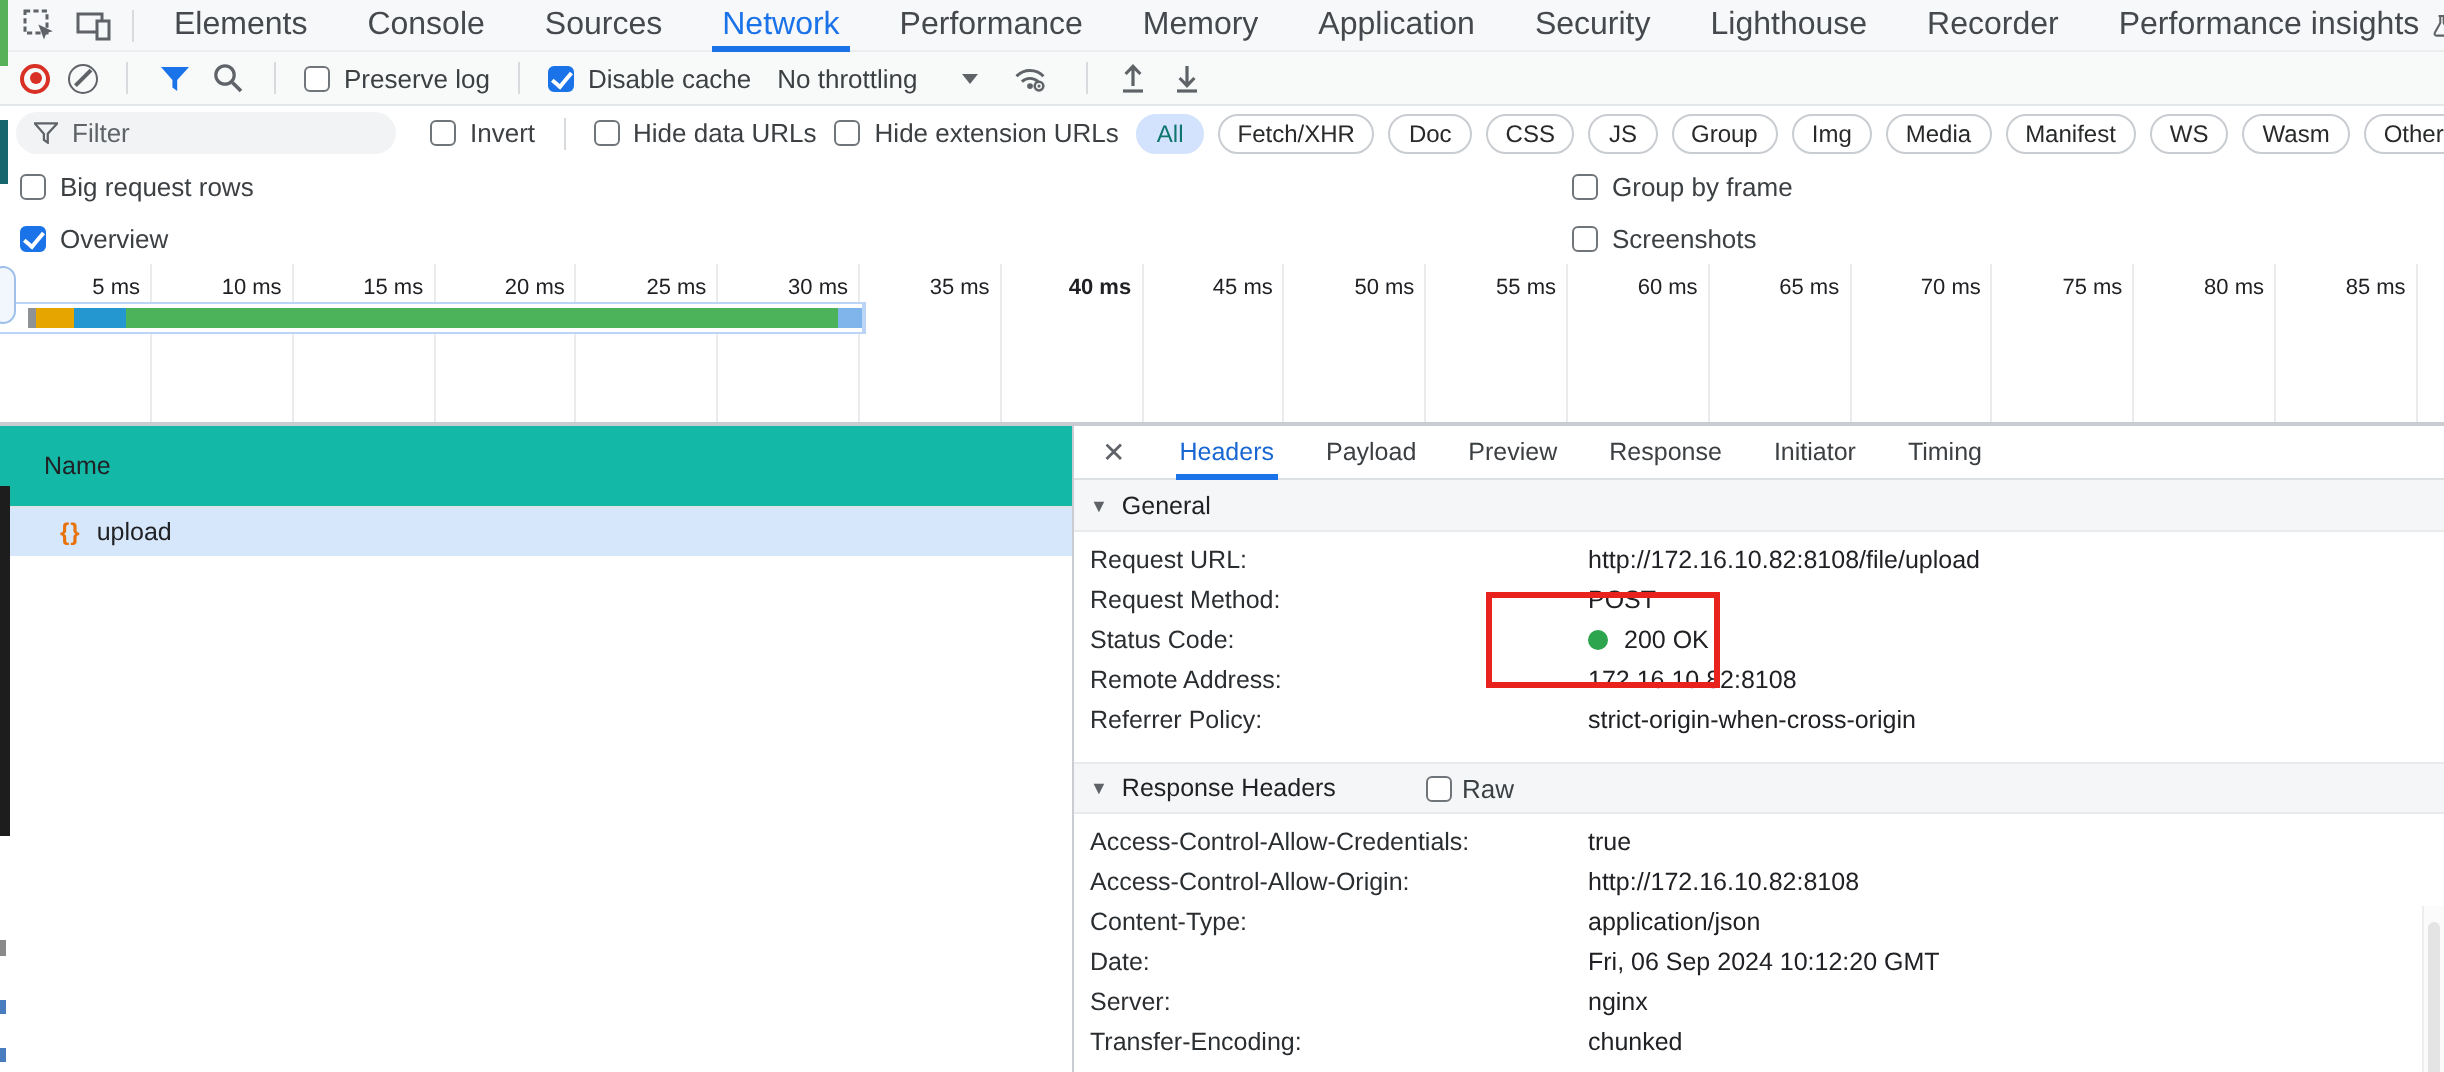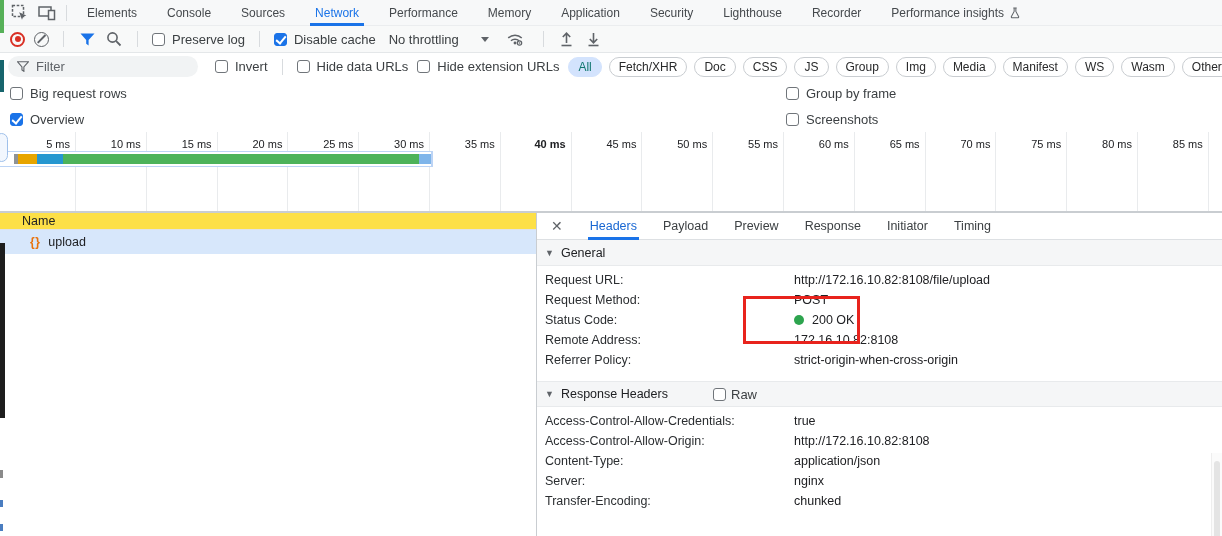--- a/index.html
+++ b/index.html
@@ -5,21 +5,21 @@
   * { margin:0; padding:0; box-sizing:border-box; }
   html,body { width:1222px; height:536px; }
   body { position:relative; overflow:hidden; background:#fff; color:#202124;
          font-family:"Liberation Sans","DejaVu Sans",sans-serif; font-size:13px; }
   .hrow { position:absolute; left:0; right:0; display:flex; align-items:center; }
   .vsep { width:1px; height:16px; background:#d8dbde; margin:0 5px; flex:none; }
 
   
   #main-tabs { top:0; height:26px; background:#f7f8f9; border-bottom:1px solid #ebedef; padding-left:5px; z-index:5; }
   .panel-icon { width:18px; height:18px; display:flex; align-items:center; justify-content:center; margin:0 5px; flex:none; }
-  .main-tab { padding:0 15px; height:26px; display:flex; align-items:center; gap:5px; font-size:12px; color:#45494d; position:relative; white-space:nowrap; }
+  .main-tab { padding:0 15px; height:26px; display:flex; align-items:center; gap:5px; font-size:16px; color:#45494d; position:relative; white-space:nowrap; }
   .main-tab.active { color:#1a73e8; }
   .main-tab.active::after { content:""; position:absolute; left:10px; right:10px; bottom:0; height:2.5px; background:#1a73e8; }
 
   
   #net-toolbar { top:26px; height:27px; background:#f8f9f9; border-bottom:1px solid #e4e7e9; padding-left:10px; gap:9px; z-index:5; }
   .record-btn { width:15px; height:15px; border:2px solid #d93025; border-radius:50%; position:relative; flex:none; }
   .record-btn::after { content:""; position:absolute; left:2.5px; top:2.5px; width:6px; height:6px; border-radius:50%; background:#d93025; }
   .clear-btn { width:15px; height:15px; border:1.7px solid #5f6368; border-radius:50%; position:relative; flex:none; }
   .clear-btn::after { content:""; position:absolute; left:0.5px; top:5px; width:11px; height:1.7px; background:#5f6368; transform:rotate(-45deg); }
   .caret-down { width:0; height:0; border-left:4.5px solid transparent; border-right:4.5px solid transparent; border-top:5.5px solid #5f6368; margin-left:8px; }
@@ -47,21 +47,21 @@
   
   #timeline { position:absolute; left:0; right:0; top:132px; height:80px; background:#fff; border-bottom:1px solid #c9cdd1; overflow:hidden; }
   .gridline { position:absolute; top:0; bottom:0; width:1px; background:#e9ebed; }
   .tick-label { position:absolute; top:6px; font-size:11px; color:#202124; transform:translateX(-100%); padding-right:5px; white-space:nowrap; }
   #wf-lane { position:absolute; left:0; top:19px; width:433px; height:16px; background:#fff; border-top:1px solid #bcd4f5; border-bottom:1px solid #bcd4f5; border-right:2px solid #bcd4f5; display:flex; align-items:center; padding-left:8px; }
   .wf-seg { height:10px; flex:none; }
   #tl-handle { position:absolute; left:-5px; top:1px; width:13px; height:29px; border-radius:7px; background:#f2f7fe; border:1px solid #9fc0ea; }
 
   
   #name-panel { position:absolute; left:0; top:212px; width:536px; height:324px; border-top:1px solid #c9cdd1; background:#fff; }
-  #name-header { height:17px; background:#fde047; border-bottom:1px solid #e0e3e6; display:flex; align-items:center; padding-left:22px; font-size:12.5px; color:#202124; }
+  #name-header { height:41px; background:#14b8a6; border-bottom:1px solid #e0e3e6; display:flex; align-items:center; padding-left:22px; font-size:12.5px; color:#202124; }
   .req-row { height:24px; display:flex; align-items:center; padding-left:30px; font-size:12.5px; gap:8px; }
   .req-row.selected { background:#d7e7fb; }
   .fetch-glyph { color:#e8710a; font-size:12px; font-weight:bold; letter-spacing:0.5px; }
 
   
   #details-panel { position:absolute; left:536px; top:212px; width:686px; height:324px; background:#fff; border-top:1px solid #c9cdd1; border-left:1px solid #c9cdd1; overflow:hidden; }
   #details-tabbar { height:27px; border-bottom:1px solid #dde0e3; display:flex; align-items:center; padding-left:10px; }
   .close-x { font-size:14px; color:#5f6368; margin-right:10px; padding:0 4px; }
   .dtab { padding:0 13px; font-size:12.5px; color:#3c4043; height:27px; display:flex; align-items:center; position:relative; white-space:nowrap; }
   .dtab.active { color:#1967d2; }
@@ -399,20 +399,26 @@
           <span>http://172.16.10.82:8108</span>
         </div>
       </div>
       <div class="kv-row">
         <div class="kv-label">Content-Type:</div>
         <div class="kv-value">
           <span>application/json</span>
         </div>
       </div>
       <div class="kv-row">
+        <div class="kv-label">Date:</div>
+        <div class="kv-value">
+          <span>Fri, 06 Sep 2024 10:12:20 GMT</span>
+        </div>
+      </div>
+      <div class="kv-row">
         <div class="kv-label">Server:</div>
         <div class="kv-value">
           <span>nginx</span>
         </div>
       </div>
       <div class="kv-row">
         <div class="kv-label">Transfer-Encoding:</div>
         <div class="kv-value">
           <span>chunked</span>
         </div>

